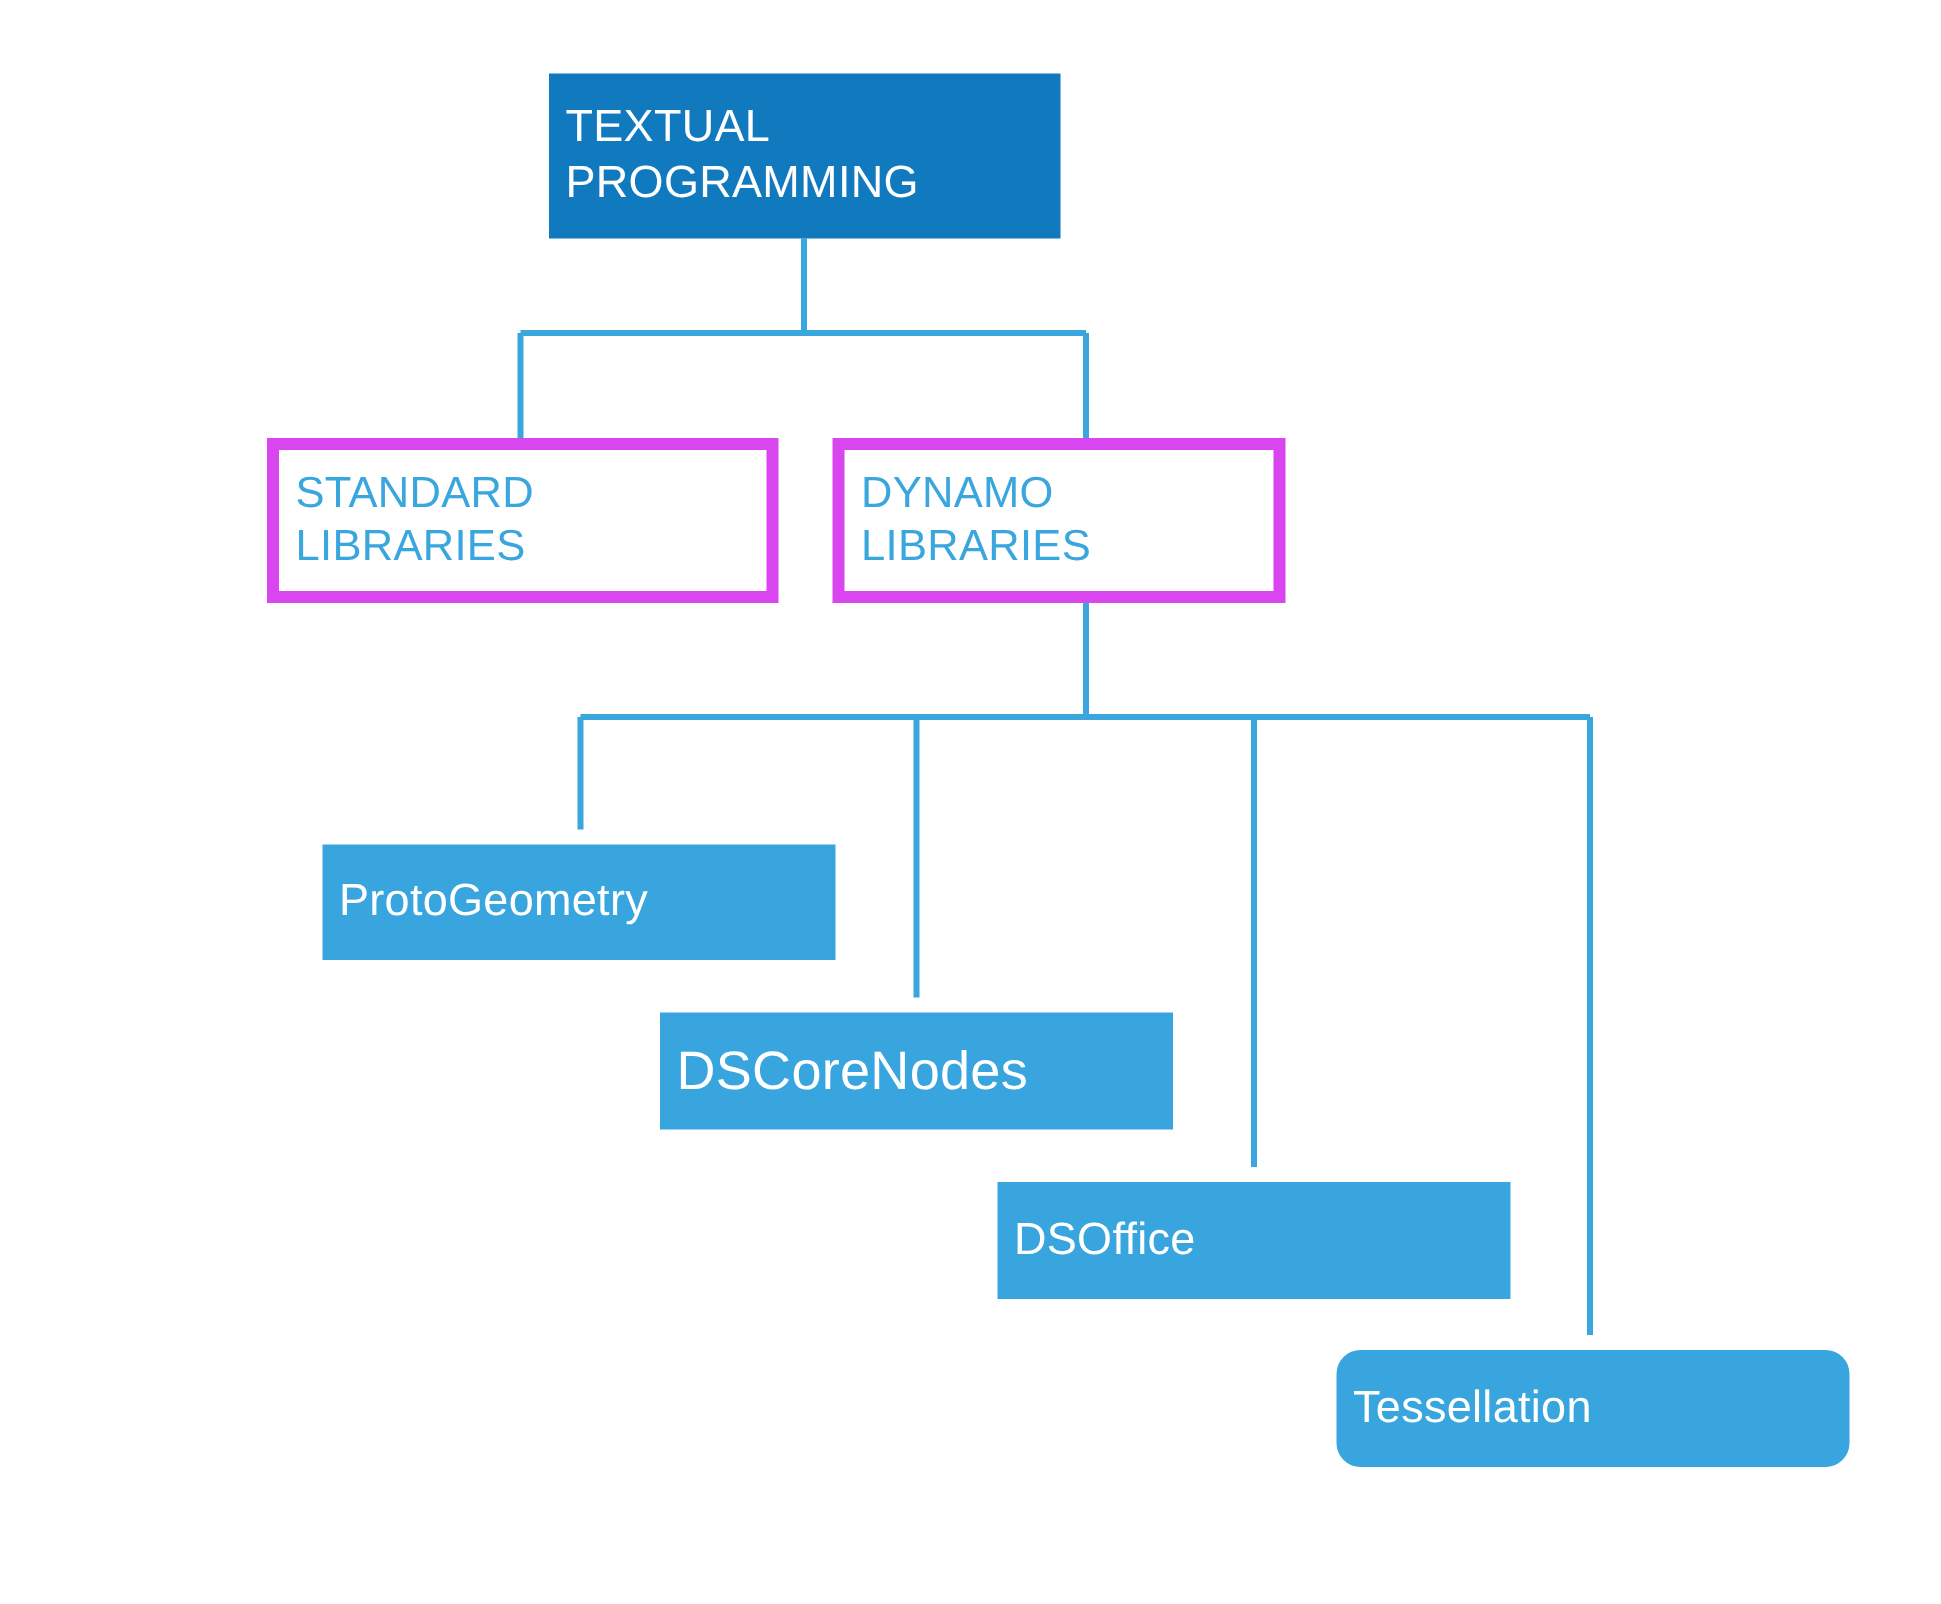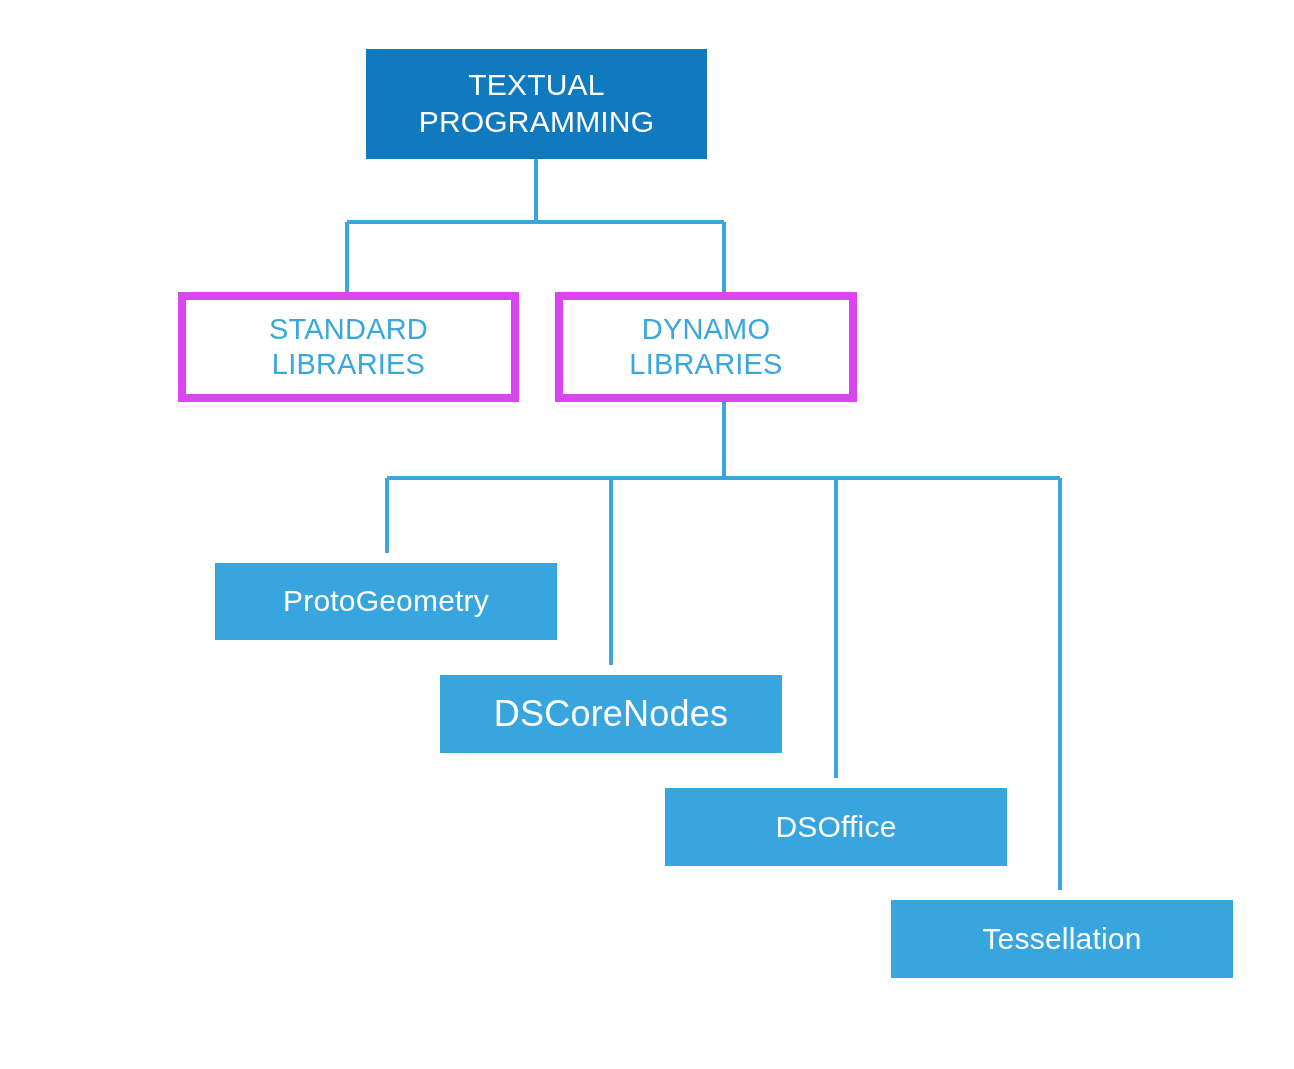--- a/index.html
+++ b/index.html
@@ -27,24 +27,25 @@
     width: 1294px;
     height: 1069px;
     pointer-events: none;
   }
   .node {
     position: absolute;
     box-sizing: border-box;
     display: flex;
     align-items: center;
     justify-content: center;
-    text-align: center;
+    text-align: left;
     line-height: 1.22;
     letter-spacing: 0.2px;
     white-space: pre-line;
+    padding-left: 11px;
   }
   .node.filled-dark {
     background: #1179be;
     color: #ffffff;
     border: none;
   }
   .node.filled-light {
     background: #38a5df;
     color: #ffffff;
     border: none;
@@ -76,16 +77,16 @@
   <div id="node-layer">
       <div class="node filled-dark" style="left: 366px; top: 49px; width: 341px; height: 110px; font-size: 30px;"><span class="node-label">TEXTUAL
 PROGRAMMING</span></div>
       <div class="node outlined" style="left: 178px; top: 292px; width: 341px; height: 110px; font-size: 29px;"><span class="node-label">STANDARD
 LIBRARIES</span></div>
       <div class="node outlined" style="left: 555px; top: 292px; width: 302px; height: 110px; font-size: 29px;"><span class="node-label">DYNAMO
 LIBRARIES</span></div>
       <div class="node filled-light" style="left: 215px; top: 553px; width: 342px; height: 77px; font-size: 30px;"><span class="node-label">ProtoGeometry</span></div>
       <div class="node filled-light" style="left: 440px; top: 665px; width: 342px; height: 78px; font-size: 36px;"><span class="node-label">DSCoreNodes</span></div>
       <div class="node filled-light" style="left: 665px; top: 778px; width: 342px; height: 78px; font-size: 30px;"><span class="node-label">DSOffice</span></div>
-      <div class="node filled-light" style="left: 891px; top: 890px; width: 342px; height: 78px; font-size: 30px;"><span class="node-label">Tessellation</span></div>
+      <div class="node filled-light" style="left: 891px; top: 890px; width: 342px; height: 78px; font-size: 30px; border-radius: 16px;"><span class="node-label">Tessellation</span></div>
     </div>
 
 </div>
 
 </body></html>

